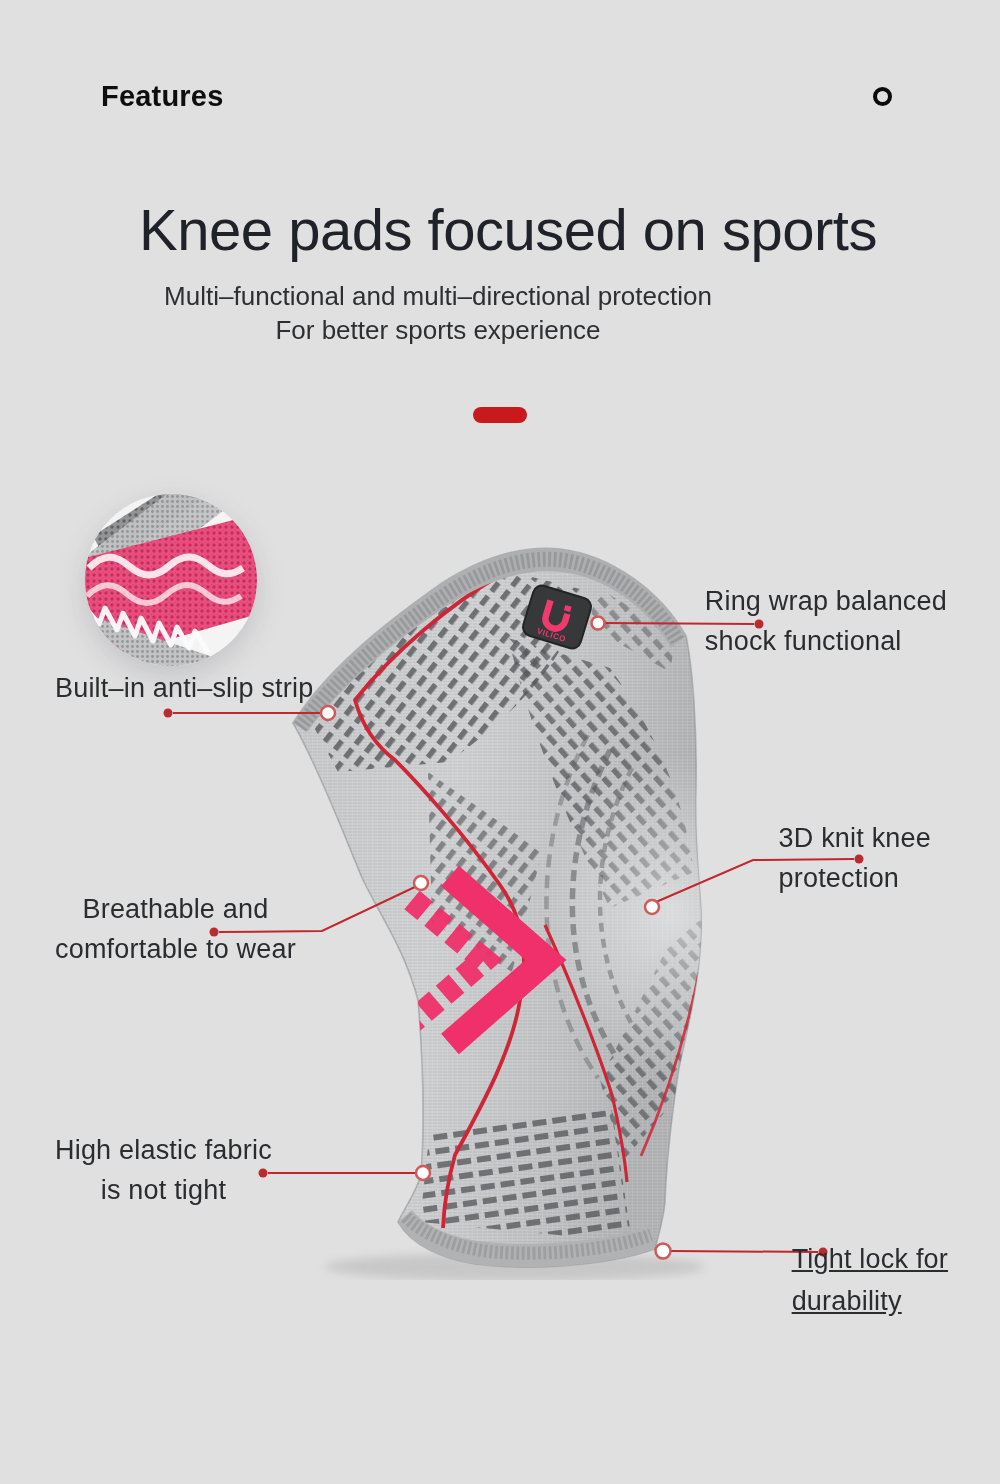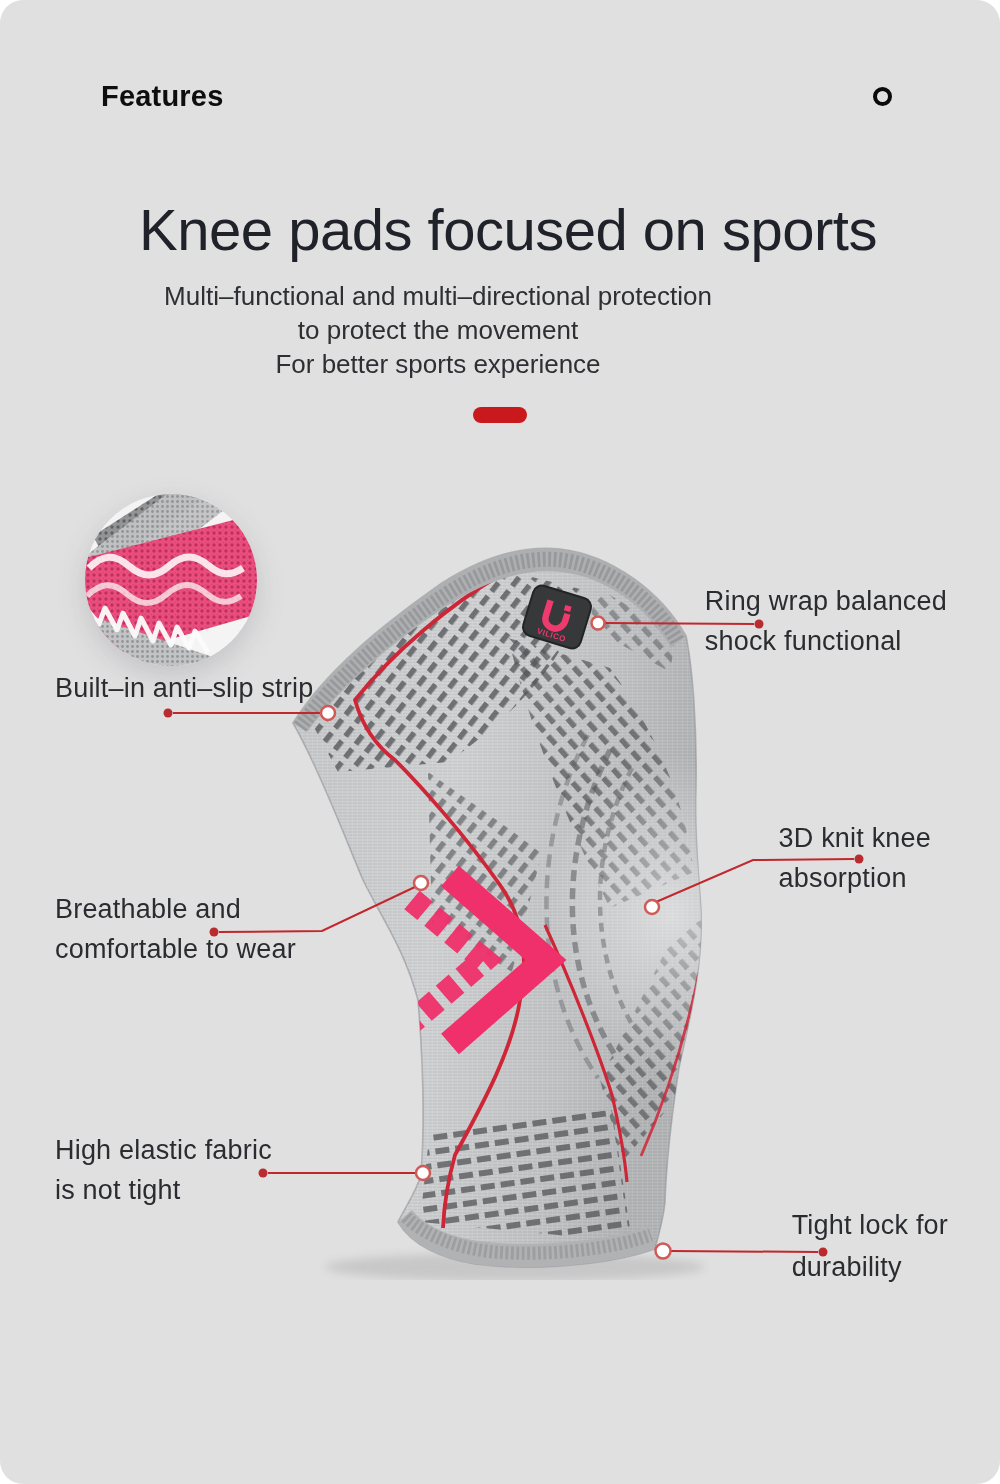--- a/index.html
+++ b/index.html
@@ -2,21 +2,20 @@
 <html><head>
 <meta charset="utf-8">
 <style>
   html,body{margin:0;padding:0;}
   .page{
     position:relative;
     width:1000px;height:1484px;
     background:#e0e0e1;
     overflow:hidden;
     font-family:"Liberation Sans","DejaVu Sans",sans-serif;
-    border-radius:23px;
   }
   
   .features-label{
     position:absolute;left:101px;top:80px;
     font-size:29px;font-weight:600;color:#0e0e0f;letter-spacing:.2px;
   }
   .dot-ring{
     position:absolute;left:873px;top:87px;
     width:11px;height:11px;border:4.5px solid #0b0b0b;border-radius:50%;
   }
@@ -30,49 +29,48 @@
     position:absolute;left:0;top:279px;width:876px;
     text-align:center;font-size:26px;line-height:34px;color:#2e2f33;
   }
   .red-pill{
     position:absolute;left:473px;top:407px;width:54px;height:16px;
     border-radius:8px;background:#c9191c;
   }
   
   .callout{
     position:absolute;font-size:27px;line-height:40px;color:#2b2c2f;
-    letter-spacing:.2px;white-space:nowrap;
+    letter-spacing:.2px;white-space:nowrap;text-align:center;
   }
   .callout.right{text-align:left;}
   #c-ringwrap{top:581px;right:53px;}
   #c-antislip{top:668px;left:55px;}
   #c-knit{top:818px;right:69px;}
   #c-breathable{top:889px;left:55px;}
   #c-elastic{top:1130px;left:55px;}
-  #c-tightlock{top:1204px;right:52px;line-height:42px;}
+  #c-tightlock{top:1238px;right:52px;line-height:42px;text-decoration:underline;}
   
   .product-svg{position:absolute;left:280px;top:520px;}
   .inset-svg{
     position:absolute;left:85px;top:494px;
     filter:drop-shadow(0 10px 14px rgba(50,50,55,.16));
   }
   .leaders{position:absolute;left:0;top:0;pointer-events:none;}
 </style>
 </head>
 <body>
 
 <div class="page">
 
   <div class="features-label">Features</div>
   <div class="dot-ring"></div>
 
   <h1 class="hero-title">Knee pads focused on sports</h1>
   <div class="hero-sub">
     <div>Multi–functional and multi–directional protection</div>
-    <div>to protect the movement</div>
     <div>For better sports experience</div>
   </div>
   <div class="red-pill"></div>
 
   <svg class="product-svg" width="430" height="760" viewBox="0 0 430 760">
     <defs>
       <linearGradient id="bodyGrad" x1="0" y1="0" x2="1" y2="0.25">
         <stop offset="0" stop-color="#c9cacc"></stop>
         <stop offset="0.45" stop-color="#d2d3d5"></stop>
         <stop offset="0.8" stop-color="#c3c4c6"></stop>
@@ -229,21 +227,21 @@
 
   <div class="callout right" id="c-ringwrap">
     <div>Ring wrap balanced</div>
     <div>shock functional</div>
   </div>
   <div class="callout" id="c-antislip">
     <div>Built–in anti–slip strip</div>
   </div>
   <div class="callout right" id="c-knit">
     <div>3D knit knee</div>
-    <div>absorption</div>
+    <div>protection</div>
   </div>
   <div class="callout" id="c-elastic">
     <div>High elastic fabric</div>
     <div>is not tight</div>
   </div>
   <div class="callout" id="c-breathable">
     <div>Breathable and</div>
     <div>comfortable to wear</div>
   </div>
   <div class="callout right" id="c-tightlock">

